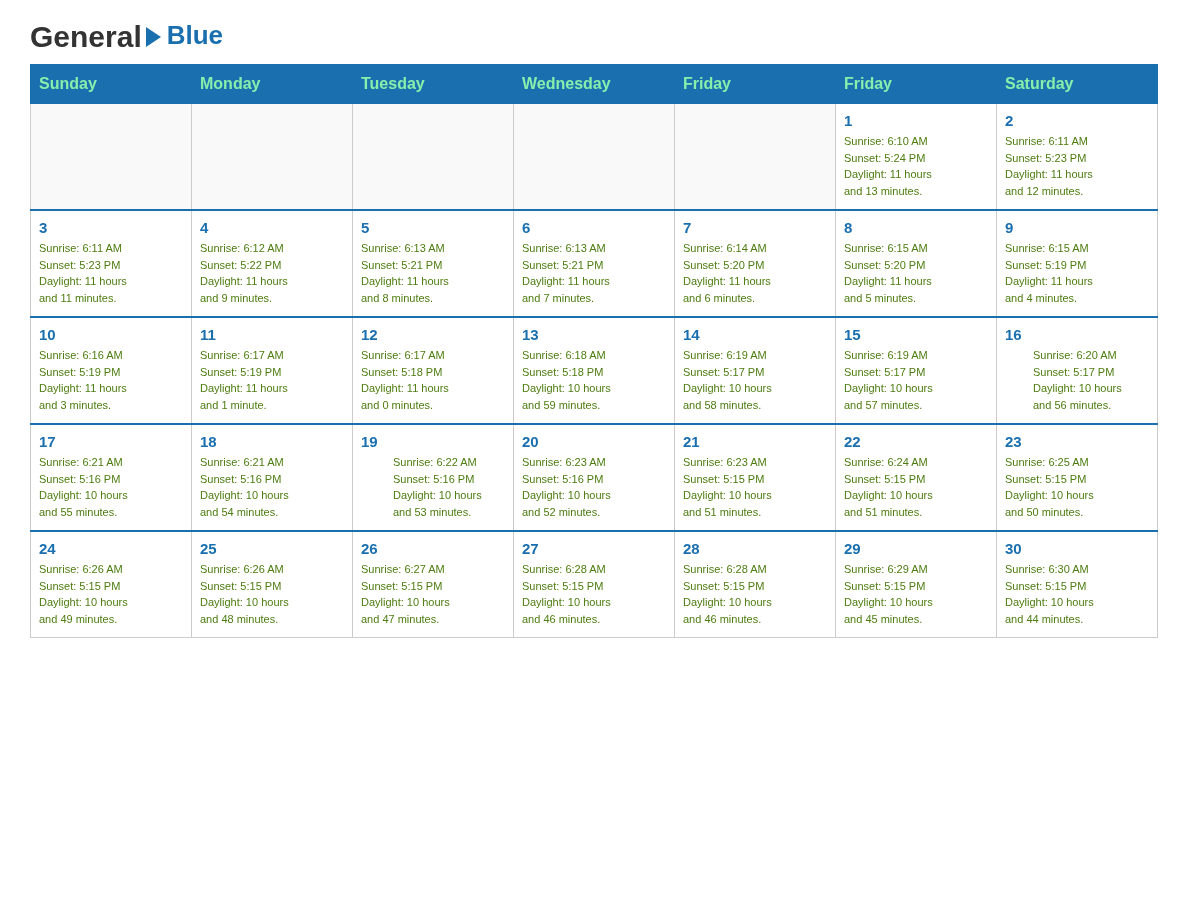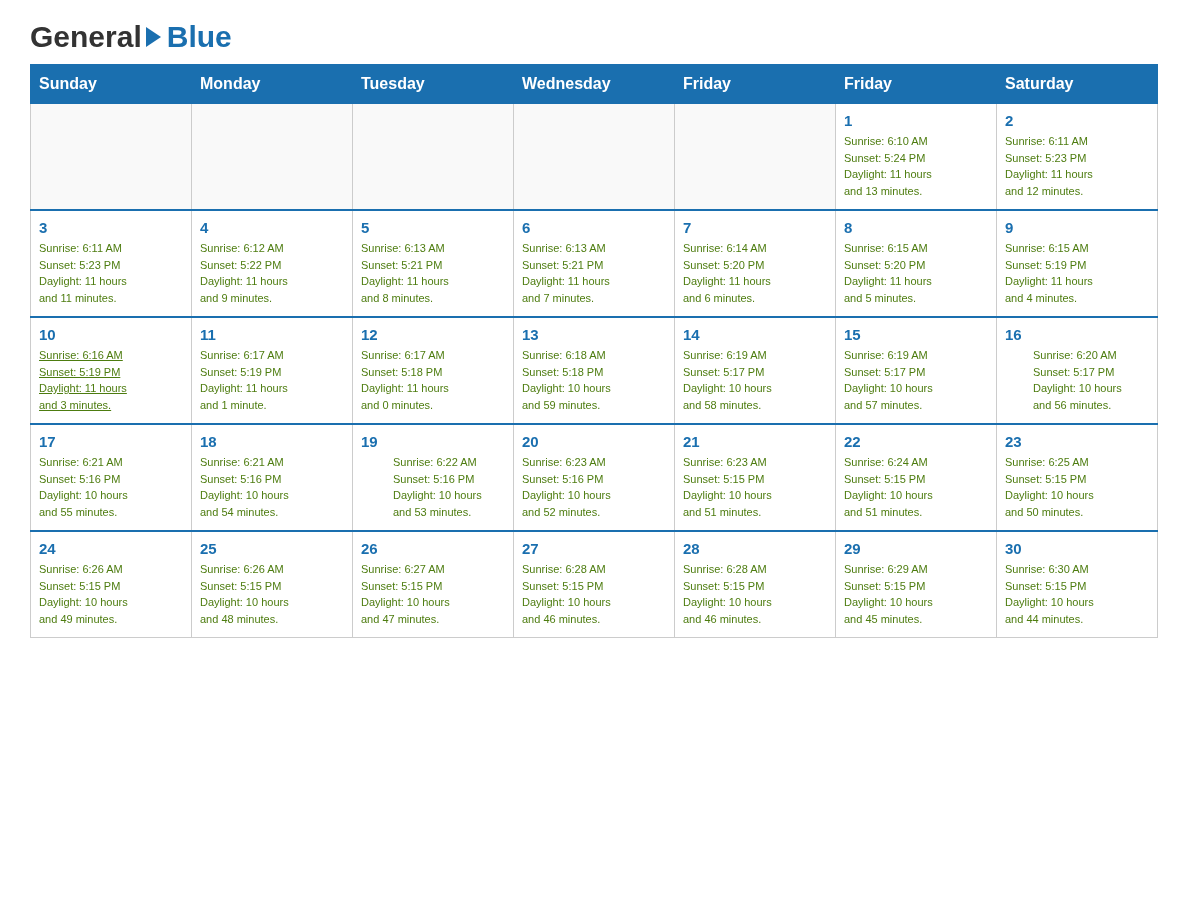--- a/index.html
+++ b/index.html
@@ -35,21 +35,21 @@
       color: #555;
       margin-top: 4px;
     }
     .calendar {
       width: 100%;
       border-collapse: collapse;
       margin-top: 10px;
     }
     .calendar th {
       background: #1a6faf;
-      color: #ffffff;
+      color: #86efac;
       font-size: 16px;
       font-weight: 600;
       padding: 10px 8px;
       text-align: left;
       border: 1px solid #1a6faf;
     }
     .calendar td {
       vertical-align: top;
       padding: 8px 8px 10px 8px;
       border: 1px solid #ccc;
@@ -88,21 +88,21 @@
 </head>
 <body>
 
 <div class="header-row">
   <div class="logo">
     <div class="logo-line1">
       <span style="color:#333;font-weight:bold;">General</span>
       <span style="display:inline-block;width:0;height:0;border-top:10px solid transparent;border-bottom:10px solid transparent;border-left:15px solid #1a6faf;margin-left:4px;margin-right:2px;"></span>
     </div>
     <div style="margin-left:4px;">
-      <span style="color:#1a6faf;font-weight:bold;font-size:30px;">Blue</span>
+      <span style="color:#1a6faf;font-weight:bold;font-size:26px;">Blue</span>
     </div>
   </div>
   <div class="title-block">
     <div class="month-title"></div>
     <div class="location-title"></div>
   </div>
 </div>
 
 <table class="calendar">
   <thead>
@@ -185,21 +185,21 @@
           <span class="day-number">9</span>
           <div class="day-info" style="white-space: pre-line;">Sunrise: 6:15 AM
 Sunset: 5:19 PM
 Daylight: 11 hours
 and 4 minutes.</div>
         </td>
       </tr>
       <tr class="row-border">
         <td>
           <span class="day-number">10</span>
-          <div class="day-info" style="white-space: pre-line; text-decoration: underline;">Sunrise: 6:16 AM
+          <div class="day-info" style="white-space: pre-line;">Sunrise: 6:16 AM
 Sunset: 5:19 PM
 Daylight: 11 hours
 and 3 minutes.</div>
         </td>
         <td>
           <span class="day-number">11</span>
           <div class="day-info" style="white-space: pre-line;">Sunrise: 6:17 AM
 Sunset: 5:19 PM
 Daylight: 11 hours
 and 1 minute.</div>

